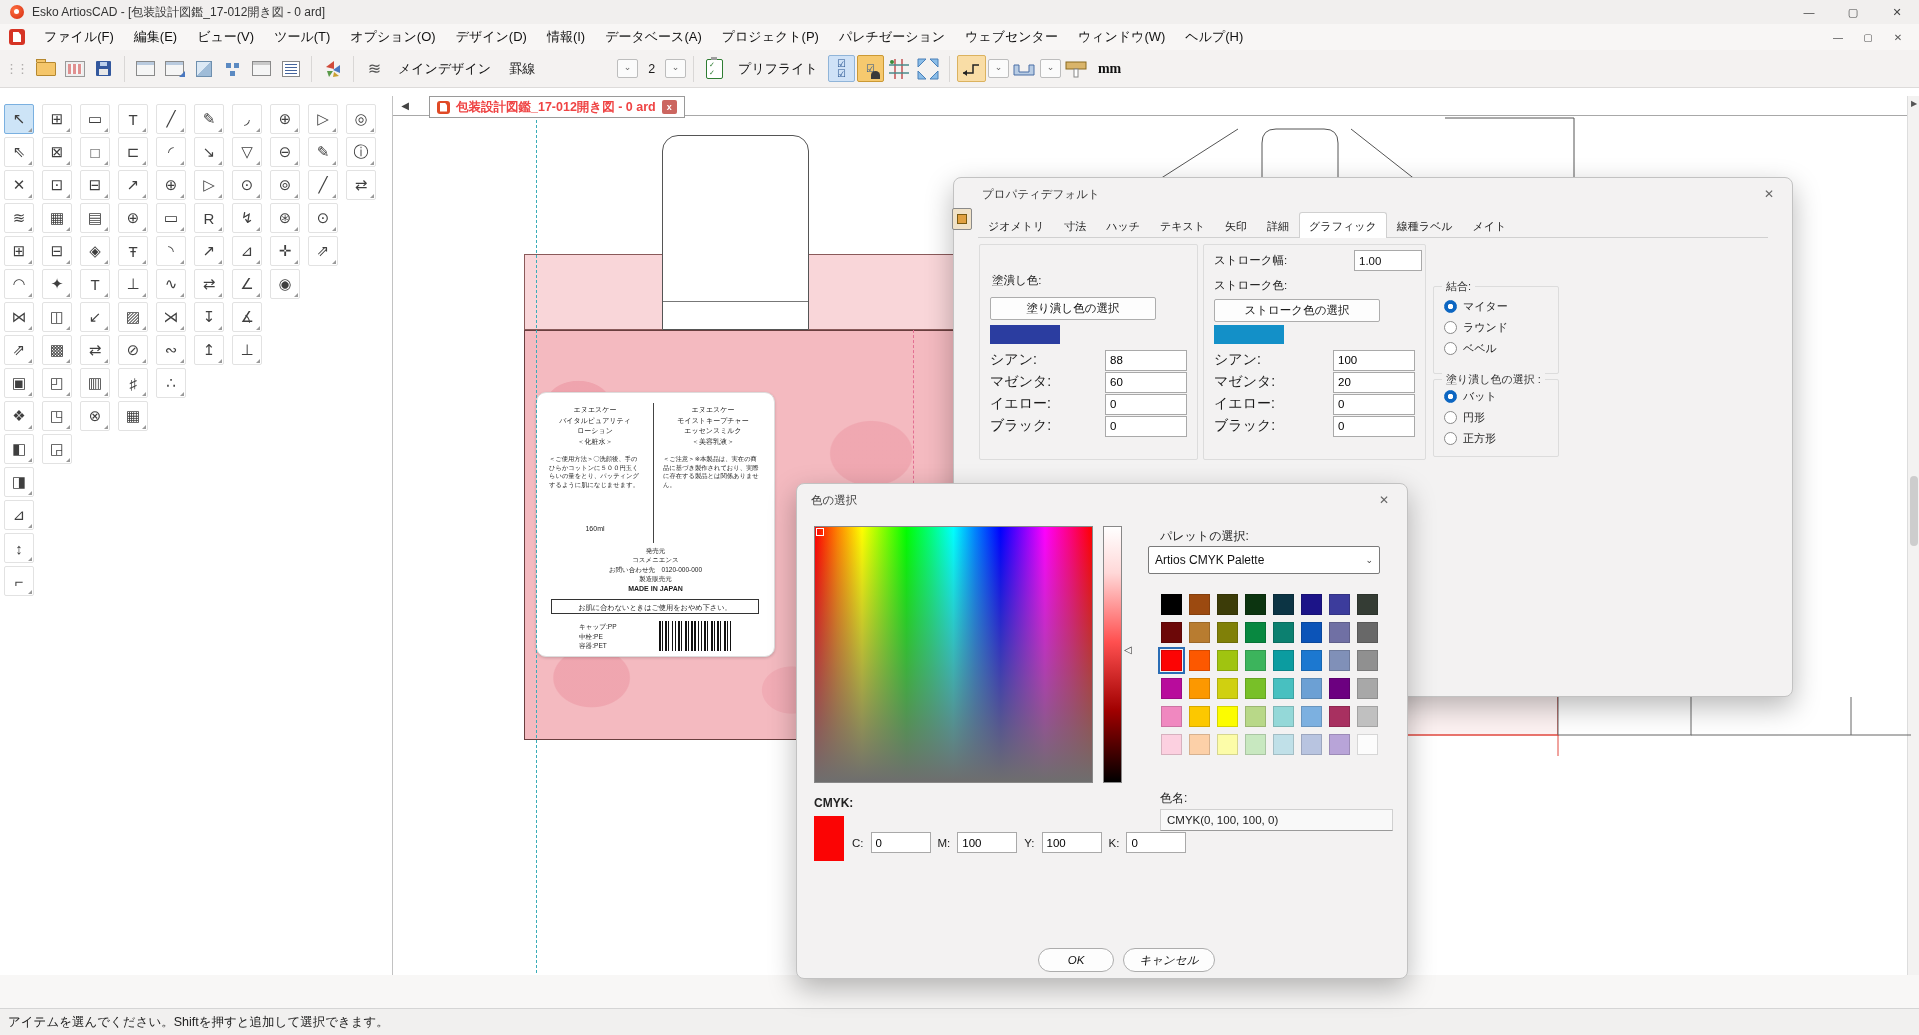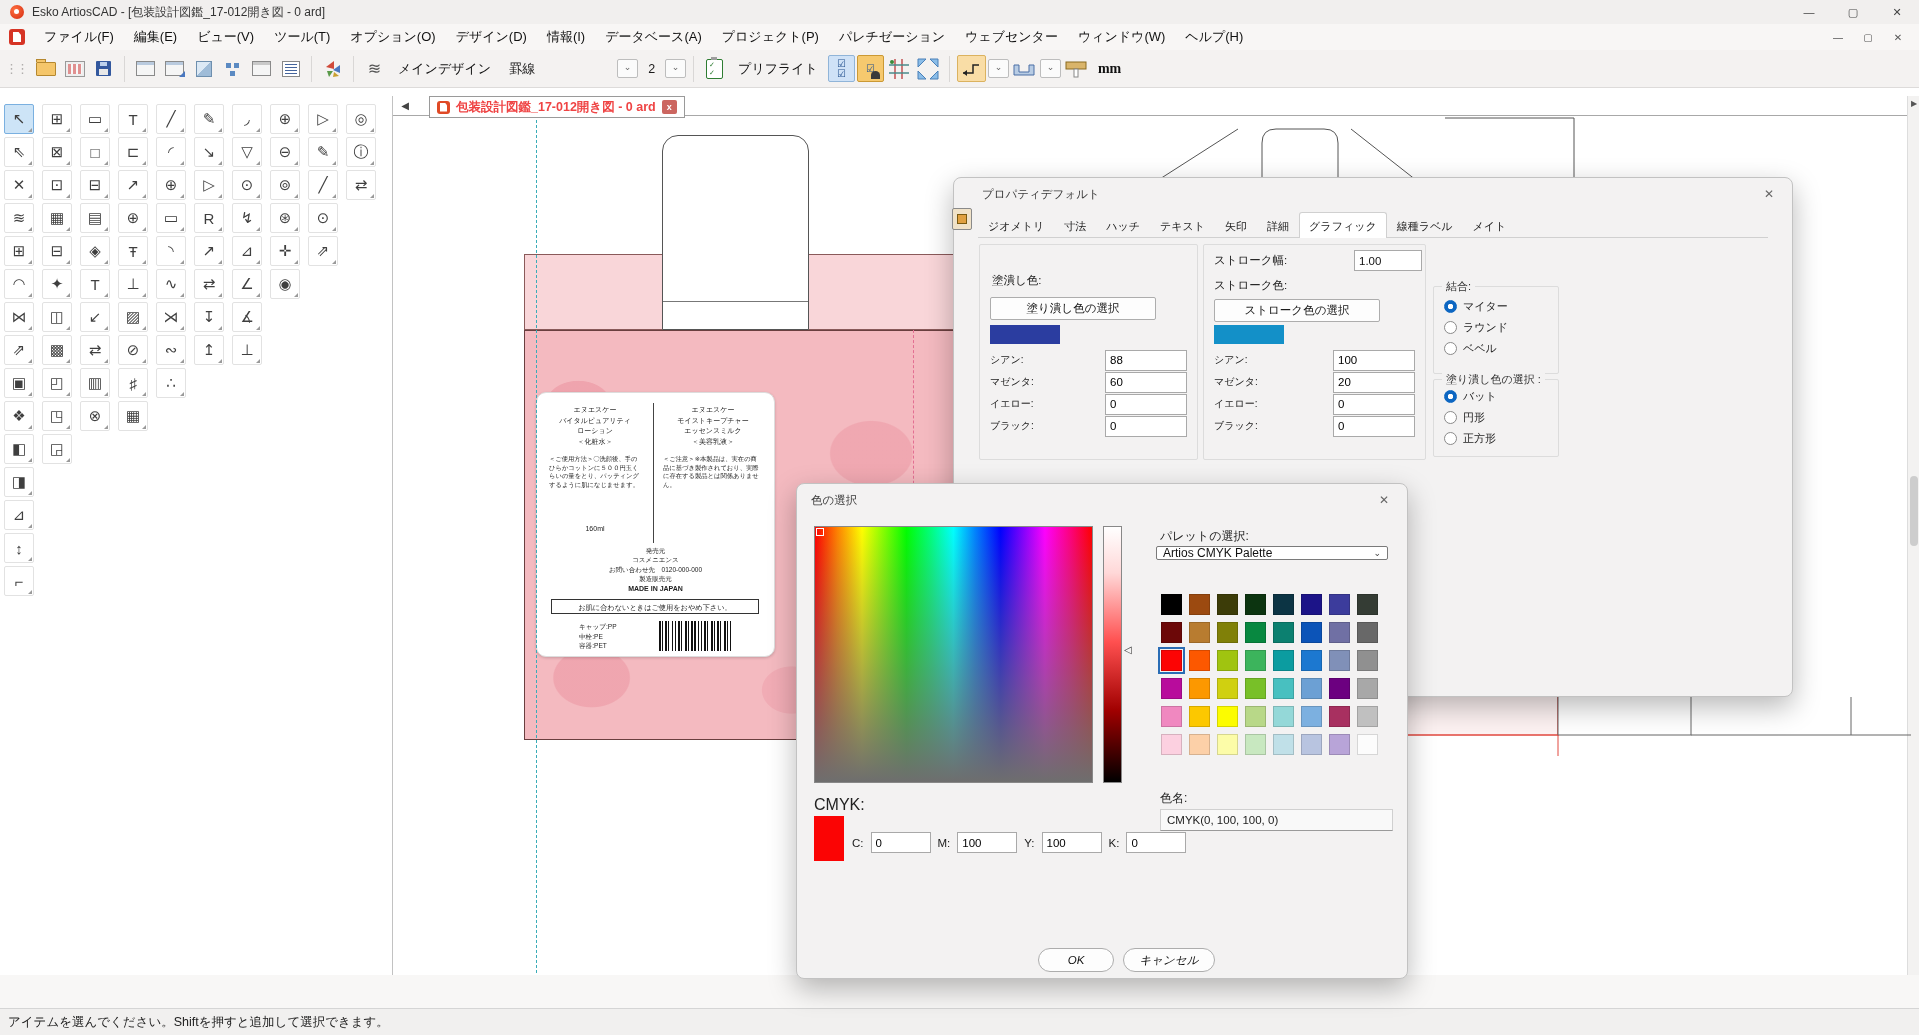--- a/index.html
+++ b/index.html
@@ -117,21 +117,21 @@
   .dialog{position:absolute;background:#f3f2f2;border:1px solid #c2c2c2;border-radius:8px;box-shadow:0 10px 28px rgba(0,0,0,.28);box-sizing:border-box;}
   .dlg-title{position:absolute;left:28px;top:9px;font-size:11.5px;color:#3a3a3a;}
   .dlg-close{position:absolute;right:14px;top:7px;width:18px;height:18px;display:flex;align-items:center;justify-content:center;font-size:12px;color:#666;}
   .grp{position:absolute;border:1px solid #dcdcdc;border-radius:2px;}
   .grp-title{position:absolute;top:-8px;left:8px;background:#f3f2f2;padding:0 4px;font-size:11px;color:#333;}
   .fld{position:absolute;height:19px;border:1px solid #a9a9a9;background:#fff;font-size:11.5px;padding:0 4px;box-sizing:content-box;font-family:inherit;color:#111;}
   .lab{position:absolute;font-size:11.5px;color:#222;}
   .pbtn{position:absolute;height:21px;background:#fdfdfd;border:1px solid #adadad;border-radius:2px;font-size:11.5px;display:flex;align-items:center;justify-content:center;color:#111;}
   .swatch{position:absolute;width:70px;height:19px;}
   .crow{display:flex;align-items:center;justify-content:space-between;height:22px;margin:0 10px;}
-  .crow .cl{font-size:10px;}
+  .crow .cl{font-size:14px;}
   .crow input{width:72px;height:19px;border:1px solid #a9a9a9;font-size:11.5px;padding:0 4px;font-family:inherit;}
   .rows{position:absolute;left:0;right:0;top:100px;}
   .radio-row{display:flex;align-items:center;gap:6px;height:21px;margin-left:10px;}
   .radio{width:13px;height:13px;border-radius:50%;border:1px solid #8a8a8a;background:#fff;box-sizing:border-box;flex:none;}
   .radio.sel{border:1px solid #0c66c2;background:radial-gradient(circle,#fff 0 2.5px,#0c66c2 3px);}
   .radio-lab{font-size:11px;color:#222;}
 
   
   .props{left:953px;top:177px;width:840px;height:520px;z-index:20;}
   .pin{position:absolute;left:-2px;top:30px;width:18px;height:20px;background:#f0e2c8;border:1px solid #8a8a8a;border-radius:2px;}
@@ -144,21 +144,21 @@
   .colordlg{left:796px;top:483px;width:612px;height:496px;z-index:30;}
   .colordlg .dlg-title{left:14px;}
   .gradfield{position:absolute;left:17px;top:42px;width:277px;height:255px;border:1px solid #888;
     background:
       linear-gradient(to bottom,rgba(112,112,112,0) 0%,rgba(112,112,112,.55) 55%,#6e6e6e 100%),
       linear-gradient(to right,#f00 0%,#ff8000 8%,#ff0 17%,#80ff00 25%,#0f0 33%,#00ff80 42%,#0ff 50%,#0080ff 58%,#00f 67%,#8000ff 75%,#f0f 83%,#ff0080 92%,#f00 100%);}
   .gradpick{position:absolute;left:19px;top:44px;width:6px;height:6px;border:1px solid #fff;background:transparent;}
   .vbar{position:absolute;left:306px;top:42px;width:17px;height:255px;border:1px solid #888;
     background:linear-gradient(to bottom,#fff 0%,#ffd8d8 18%,#ff5050 45%,#a00000 72%,#000 100%);}
   .vmark{position:absolute;left:327px;top:160px;font-size:10px;color:#333;}
-  .pal-select{position:absolute;left:359px;top:62px;width:232px;height:14px;border:1px solid #7a7a7a;border-radius:2px;background:#fff;font-size:12px;display:flex;align-items:center;padding:0 6px;box-sizing:border-box;justify-content:space-between;color:#111;}
+  .pal-select{position:absolute;left:351px;top:62px;width:232px;height:28px;border:1px solid #7a7a7a;border-radius:2px;background:#fff;font-size:12px;display:flex;align-items:center;padding:0 6px;box-sizing:border-box;justify-content:space-between;color:#111;}
   .pal-select .car{font-size:9px;color:#444;}
   .swgrid{position:absolute;left:364px;top:110px;display:grid;grid-template-columns:repeat(8,21px);grid-auto-rows:21px;gap:7px;}
   .swcell{width:21px;height:21px;box-sizing:border-box;border:1px solid rgba(0,0,0,.15);}
   .swcell.sel{outline:2px solid #2a6db5;outline-offset:1px;}
   .cname-box{position:absolute;left:363px;top:325px;width:233px;height:22px;background:#f9f9f9;border:1px solid #d0d0d0;border-bottom-color:#9a9a9a;font-size:11.5px;display:flex;align-items:center;padding:0 6px;box-sizing:border-box;color:#222;}
   .cursw{position:absolute;left:17px;top:332px;width:30px;height:45px;}
   .cmykrow{position:absolute;left:55px;top:348px;display:flex;align-items:center;gap:7px;}
   .cmykrow .cl{font-size:11.5px;}
   .cmykrow input{width:50px;height:19px;border:1px solid #a9a9a9;font-size:11.5px;padding:0 4px;font-family:inherit;}
   .okbtn{left:241px;top:464px;width:74px;}
@@ -631,21 +631,21 @@
       <div class="swcell" style="background: rgb(252, 208, 168);"></div>
       <div class="swcell" style="background: rgb(252, 252, 168);"></div>
       <div class="swcell" style="background: rgb(200, 232, 192);"></div>
       <div class="swcell" style="background: rgb(192, 224, 232);"></div>
       <div class="swcell" style="background: rgb(184, 196, 224);"></div>
       <div class="swcell" style="background: rgb(184, 164, 216);"></div>
       <div class="swcell" style="background: rgb(252, 252, 252);"></div>
     </div>
   <span class="lab" style="left:363px;top:306px;font-size:12px;">色名:</span>
   <div class="cname-box">CMYK(0, 100, 100, 0)</div>
-  <span class="lab" style="left:17px;top:312px;font-size:16px;">CMYK:</span>
+  <span class="lab" style="left:17px;top:312px;font-size:12px;font-weight:bold;">CMYK:</span>
   <div class="cursw" style="background:#fb0404;"></div>
   <div class="cmykrow" id="cmyk-row">
       <span class="cl">C:</span>
       <input value="0" style="">
       <span class="cl">M:</span>
       <input value="100" style="">
       <span class="cl">Y:</span>
       <input value="100" style="">
       <span class="cl">K:</span>
       <input value="0" style="">

